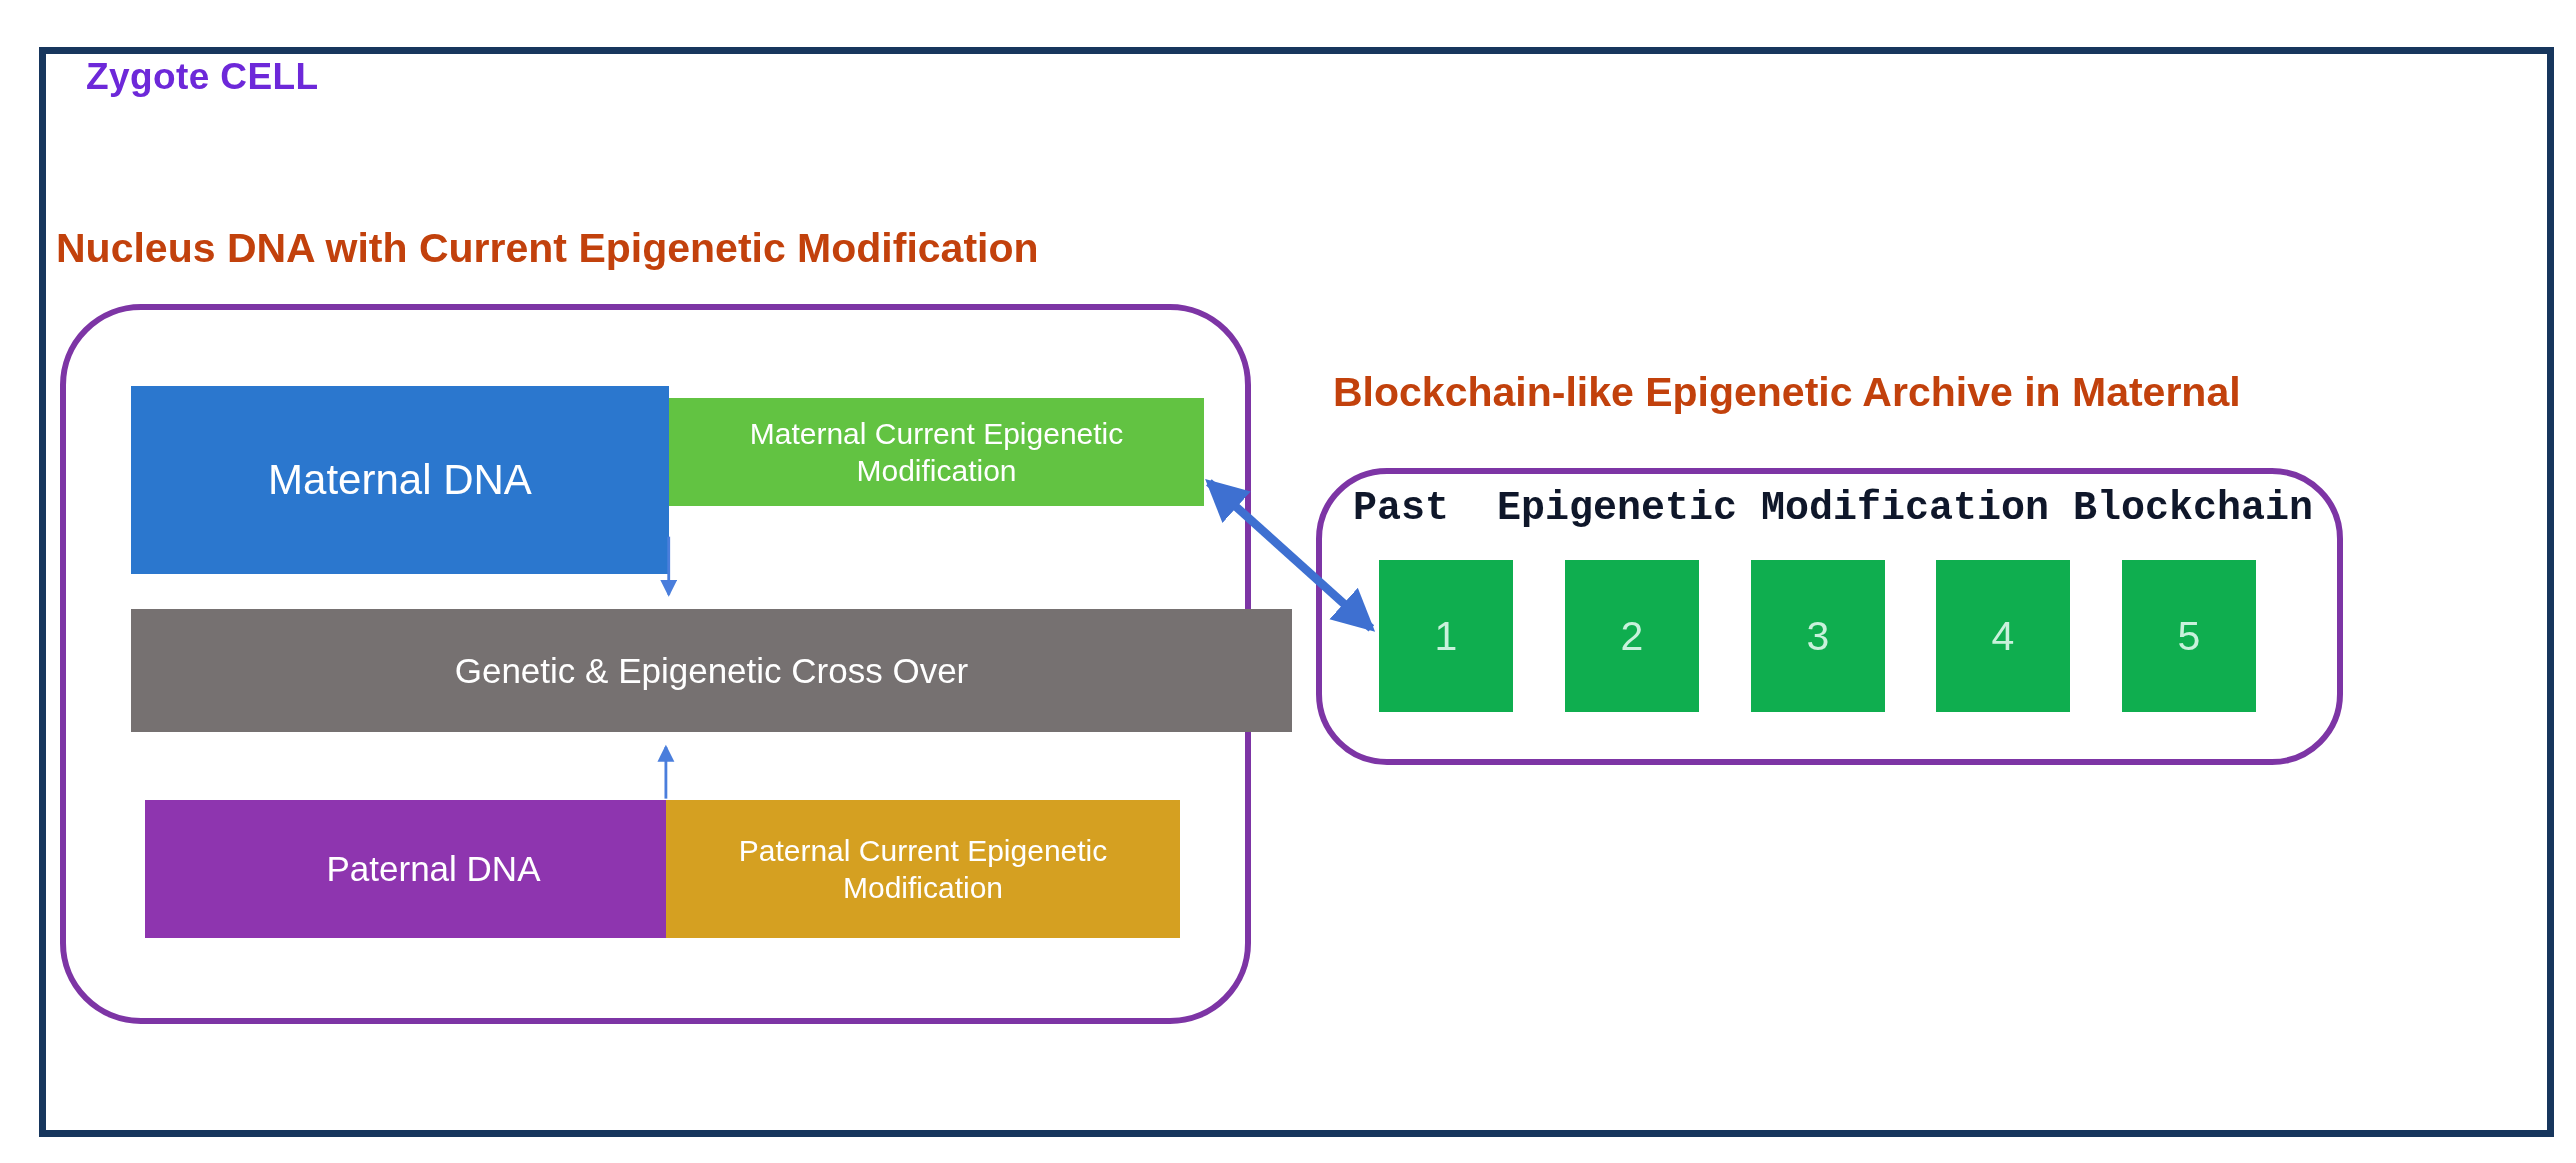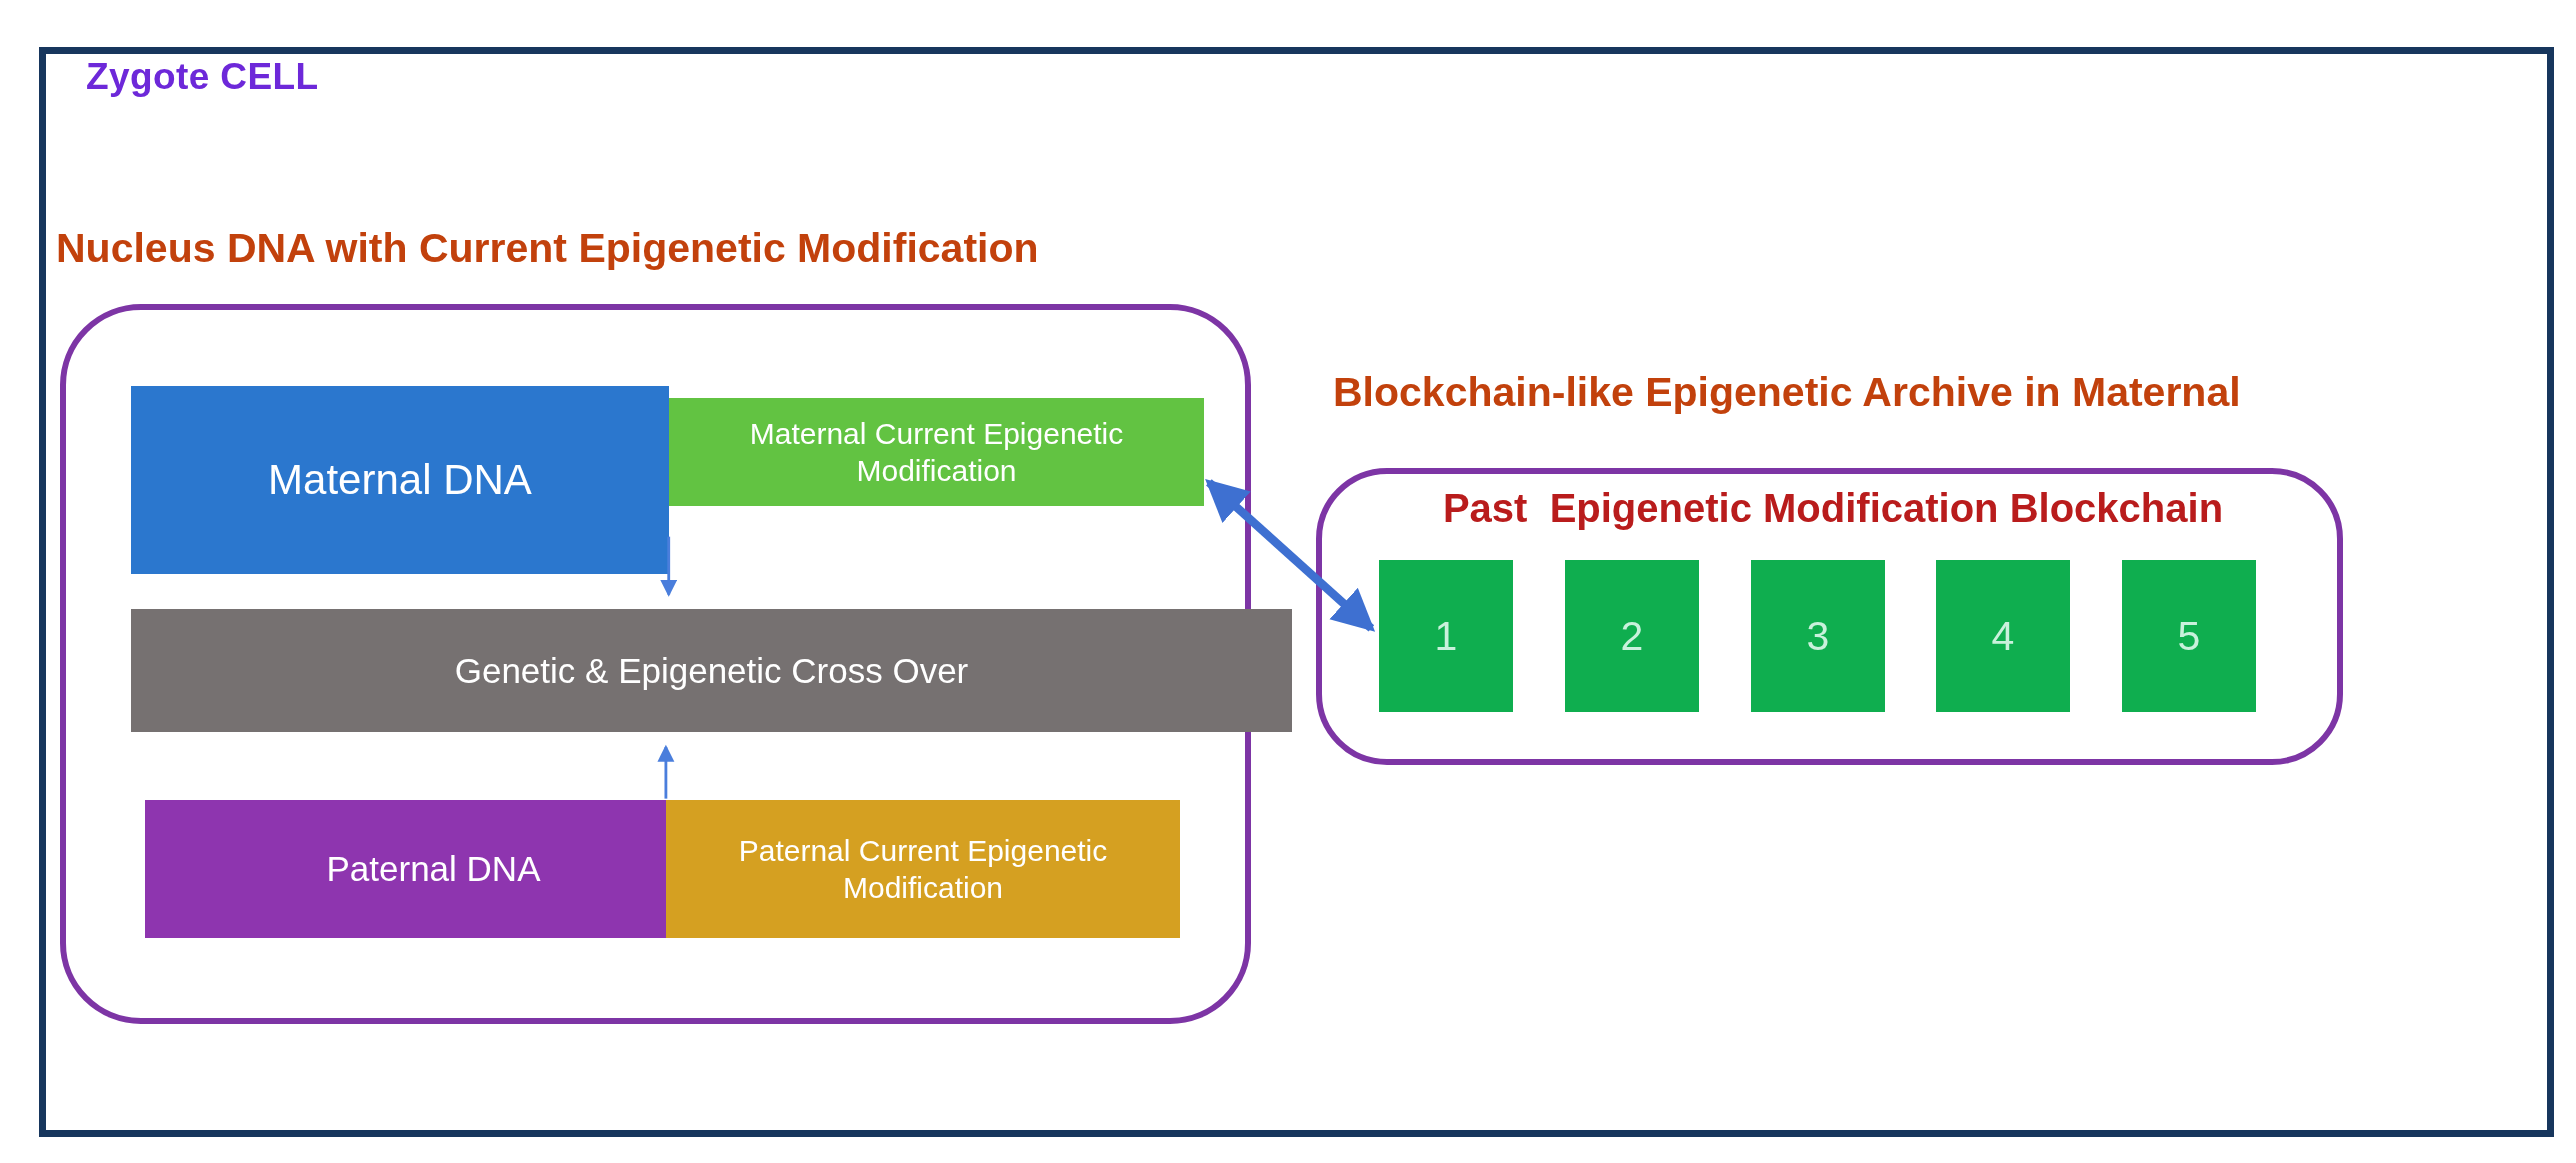--- a/index.html
+++ b/index.html
@@ -67,22 +67,23 @@
   .paternal-dna  { left: 145px; top: 800px; width: 521px;  height: 138px; background: #8E35AF; font-size: 35px; padding-left: 28px; }
   .paternal-epi  { left: 666px; top: 800px; width: 514px;  height: 138px; background: #D5A021; font-size: 30px; }
   .epi-inner { display: inline-block; max-width: 381px; }
   .past-label {
     position: absolute;
     left: 1342px; top: 486px;
     width: 982px;
     text-align: center;
     font-size: 40px;
     font-weight: 700;
-    color: #b91c1c;
+    color: #0f172a;
     white-space: pre-wrap;
+    font-family: Liberation Mono, monospace;
   }
   .block {
     position: absolute;
     top: 560px;
     width: 134px; height: 152px;
     background: #0FAE4F;
     color: #C9F1DC;
     display: flex;
     align-items: center;
     justify-content: center;

